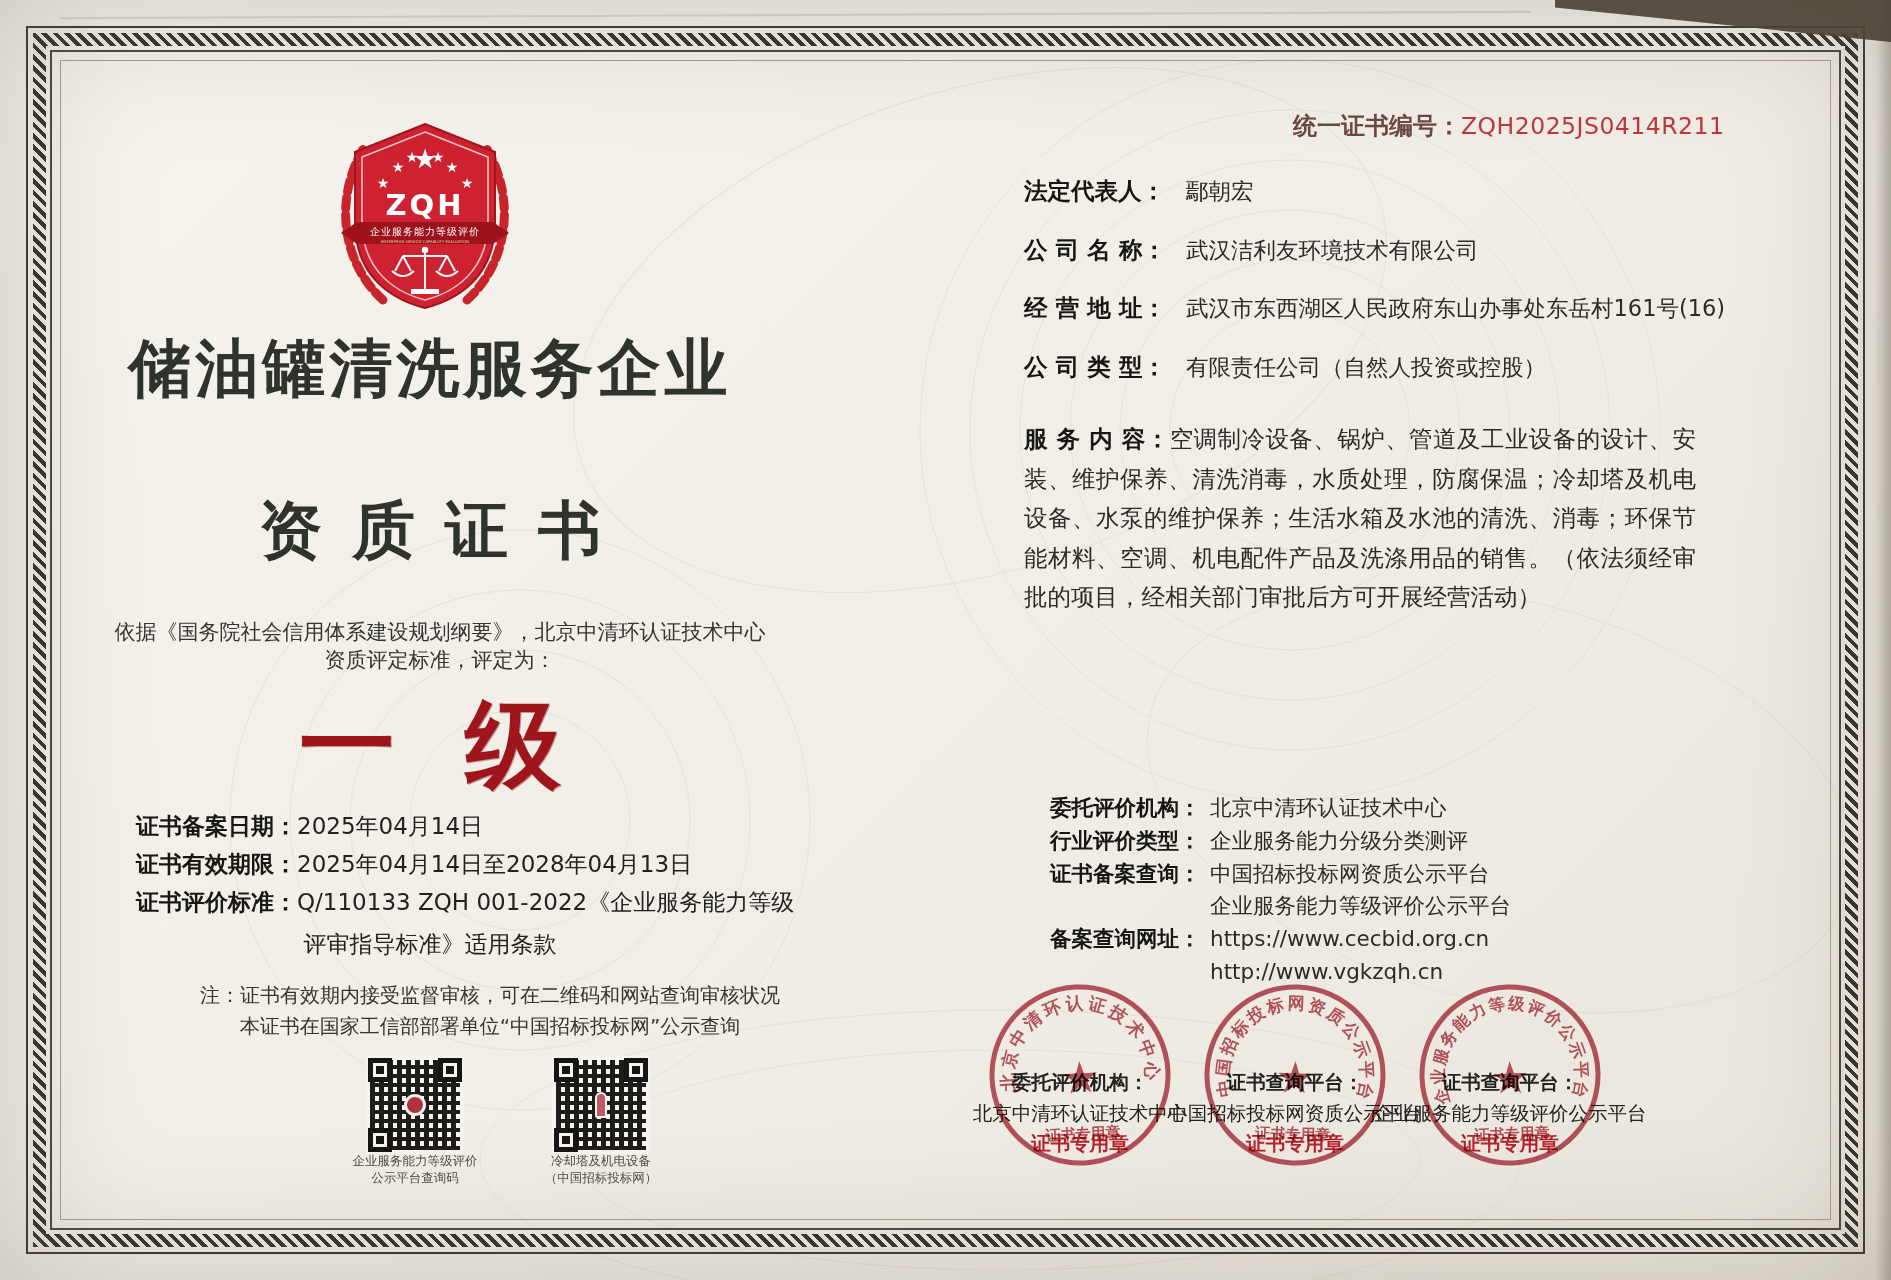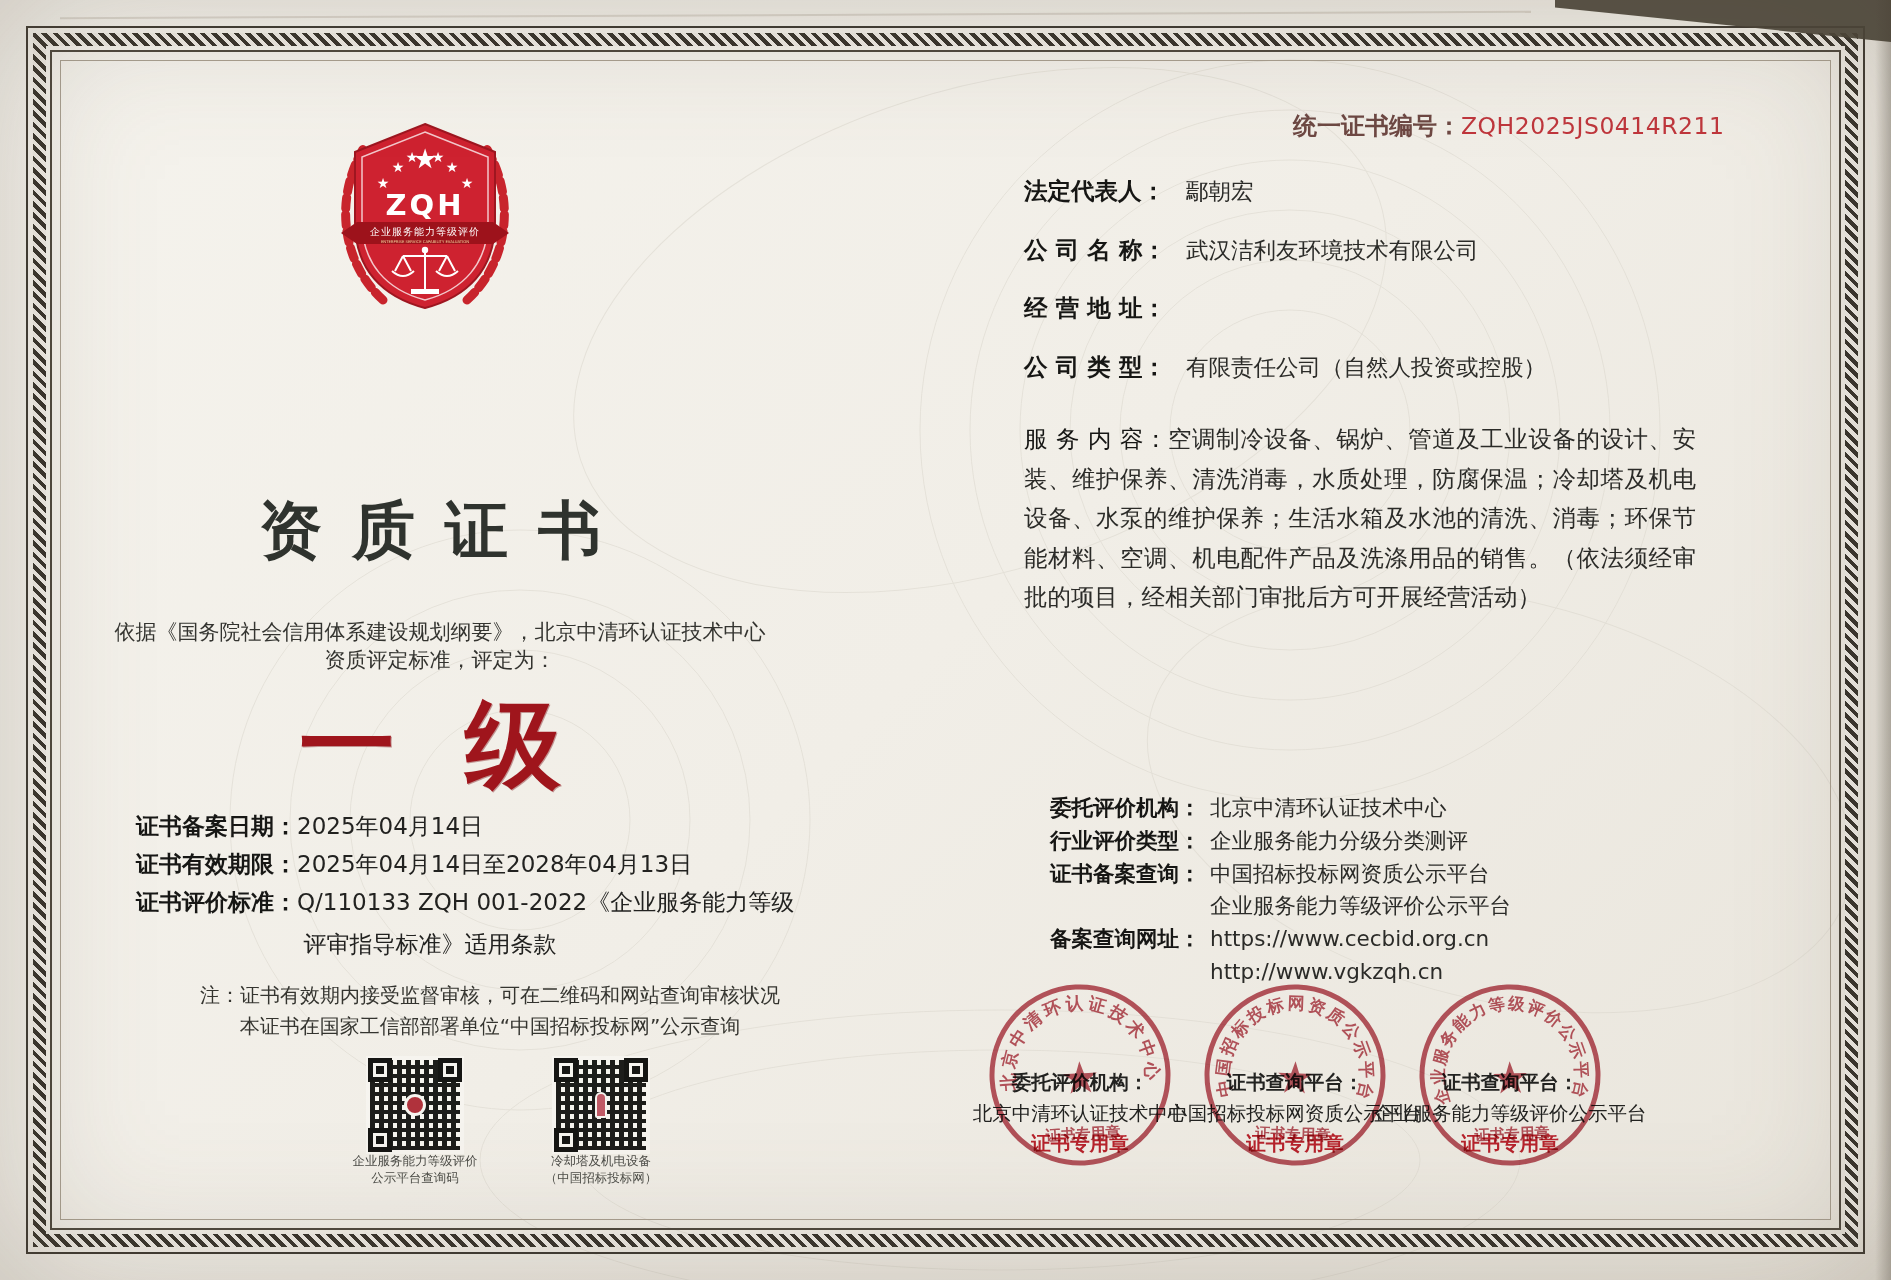--- a/index.html
+++ b/index.html
@@ -74,21 +74,21 @@
   .serial .lab { font-size:24px; font-weight:bold; color:#6d4843; }
   .serial .val { font-size:23.5px; color:#bf363c; letter-spacing:.5px; }
 
   .company { left:1024px; top:176px; width:760px; }
   .company .row { display:flex; margin-bottom:28.5px; line-height:30px; white-space:nowrap; }
   .company .lab { font-weight:bold; color:#161614; font-size:23.5px; flex:0 0 162px; }
   .company .val { color:#2b2b28; font-size:22.5px; }
 
   .service { left:1024px; top:420px; width:672px; font-size:23.5px; line-height:39.5px;
     text-align:justify; color:#2b2b28; }
-  .service .lab { font-weight:normal; color:#161614; }
+  .service .lab { font-weight:bold; color:#161614; }
 
   .evaluation { left:1024px; top:792px; font-size:21.5px; line-height:32.8px; }
   .evaluation .row { white-space:nowrap;margin-left:26px; }
   .evaluation .lab { display:inline-block; width:160px; font-weight:bold; color:#161614; }
   .evaluation .val { color:#2b2b28; }
 
   
   .seal-caption { top:1068px; width:320px; text-align:center; z-index:2;
     font-size:19.5px; line-height:30.5px; color:#222220; }
   .seal-caption .c1 { font-weight:bold; }
@@ -164,20 +164,21 @@
       <path d="M142 162 L134 177 M142 162 L150 177"></path>
       <path d="M131 177 Q142 187 153 177"></path>
       <rect x="106" y="195" width="28" height="5" fill="#ffffff" stroke="none"></rect>
     </g>
   </svg>
 
   <div class="abs serial">
     <span class="lab">统一证书编号：</span><span class="val">ZQH2025JS0414R211</span>
   </div>
 
+  <div class="abs title1">储油罐清洗服务企业</div>
   <div class="abs title2">资质证书</div>
 
   <div class="abs basis l1">依据《国务院社会信用体系建设规划纲要》，北京中清环认证技术中心</div>
   <div class="abs basis l2">资质评定标准，评定为：</div>
 
   <div class="abs grade">
     <span>一</span>
     <span>级</span>
   </div>
 
@@ -224,20 +225,21 @@
     <div class="row">
       <span class="lab">法定代表人：</span>
       <span class="val">鄢朝宏</span>
     </div>
     <div class="row">
       <span class="lab">公 司 名 称：</span>
       <span class="val">武汉洁利友环境技术有限公司</span>
     </div>
     <div class="row">
       <span class="lab">经 营 地 址：</span>
+      <span class="val">武汉市东西湖区人民政府东山办事处东岳村161号(16)</span>
     </div>
     <div class="row">
       <span class="lab">公 司 类 型：</span>
       <span class="val">有限责任公司（自然人投资或控股）</span>
     </div>
   </div>
 
   <div class="abs service">
     <span class="lab">服 务 内 容：</span><span>空调制冷设备、锅炉、管道及工业设备的设计、安装、维护保养、清洗消毒，水质处理，防腐保温；冷却塔及机电设备、水泵的维护保养；生活水箱及水池的清洗、消毒；环保节能材料、空调、机电配件产品及洗涤用品的销售。（依法须经审批的项目，经相关部门审批后方可开展经营活动）</span>
   </div>

